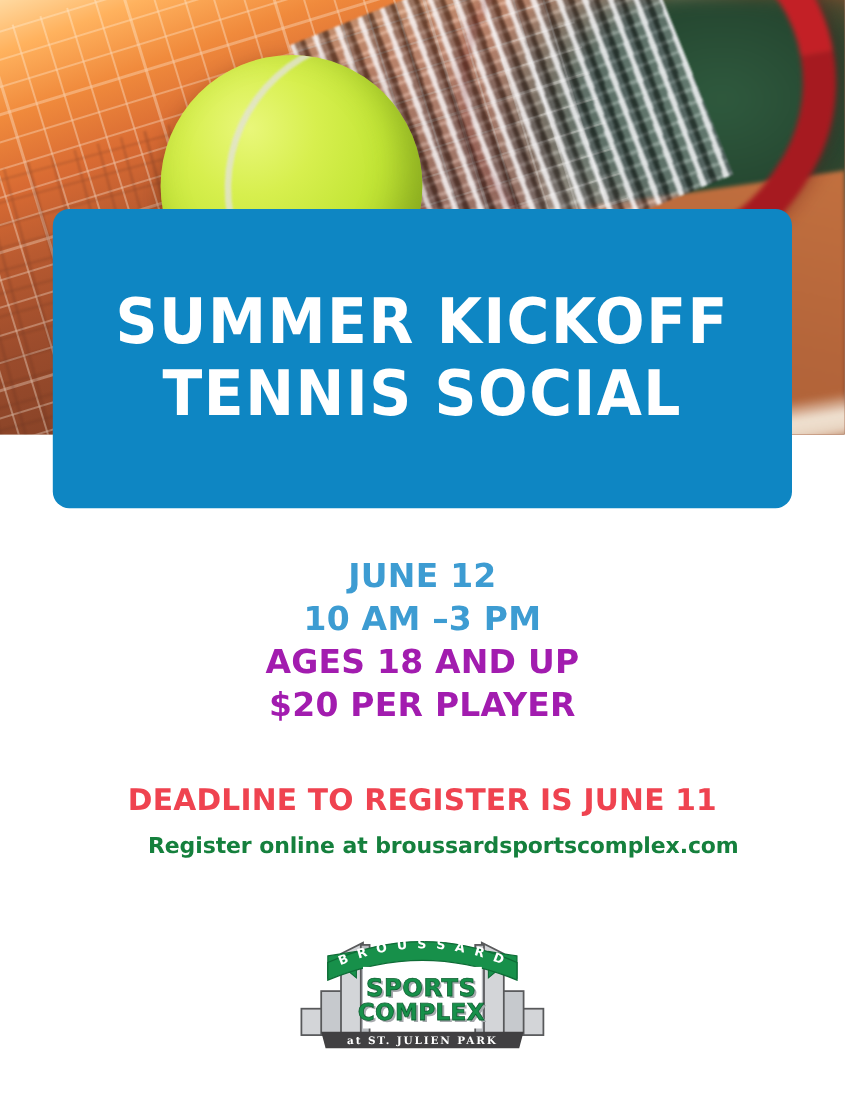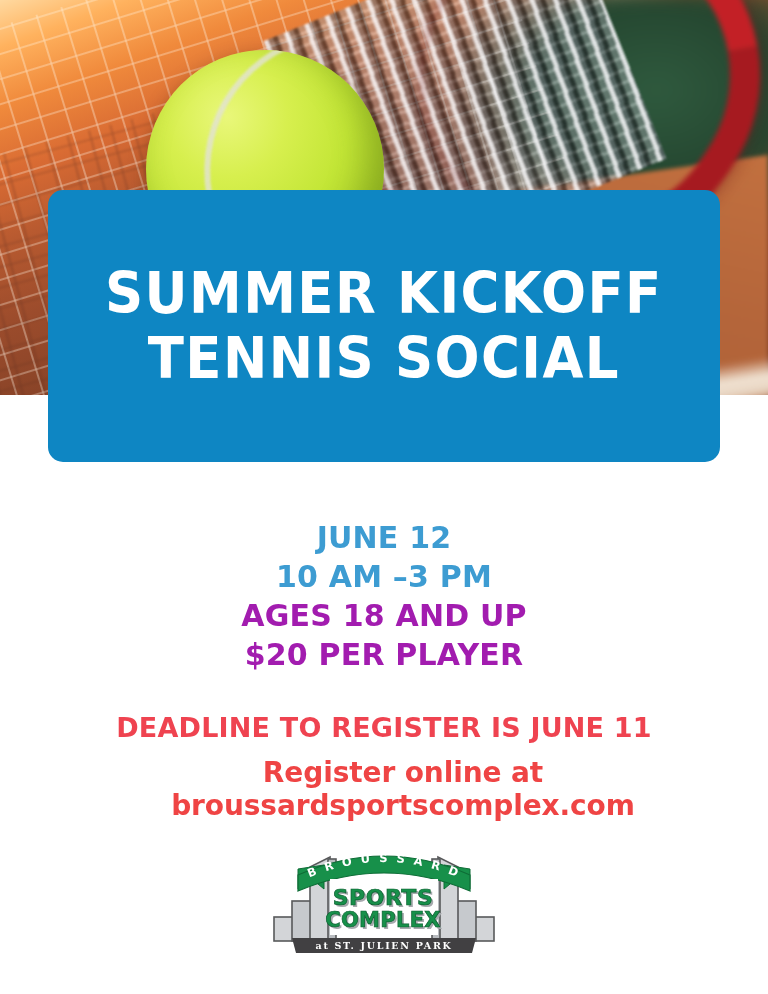--- a/index.html
+++ b/index.html
@@ -175,21 +175,21 @@
     letter-spacing:1.5px;
     line-height:1.14;
     text-align:center;
     transform:scaleX(0.93);
     white-space:nowrap;
   }
 
   
   .details {
     position:absolute;
-    top:518px; left:0; width:768px;
+    top:505px; left:0; width:768px;
     text-align:center;
   }
   .detail-row {
     font-family:"DejaVu Sans", sans-serif;
     font-weight:700;
     line-height:1.30;
     letter-spacing:.2px;
   }
   .detail-row.accent { color:#3d9cd2; font-size:30px; }
   .detail-row.dark   { color:#a21caf; font-size:30px; }
@@ -205,22 +205,22 @@
     font-weight:700;
     font-size:27px;
     color:#ef4350;
     letter-spacing:.2px;
     line-height:1.35;
   }
   .reg-line {
     margin-top:10px;
     font-family:"DejaVu Sans", sans-serif;
     font-weight:700;
-    font-size:28px;
-    color:#ef4444;
+    font-size:20px;
+    color:#15803d;
     letter-spacing:-.1px;
     margin-left:38px;
   }
 
   
   .logo {
     position:absolute;
     left:50%; transform:translateX(-50%);
     top:845px;
     width:232px; height:110px;

